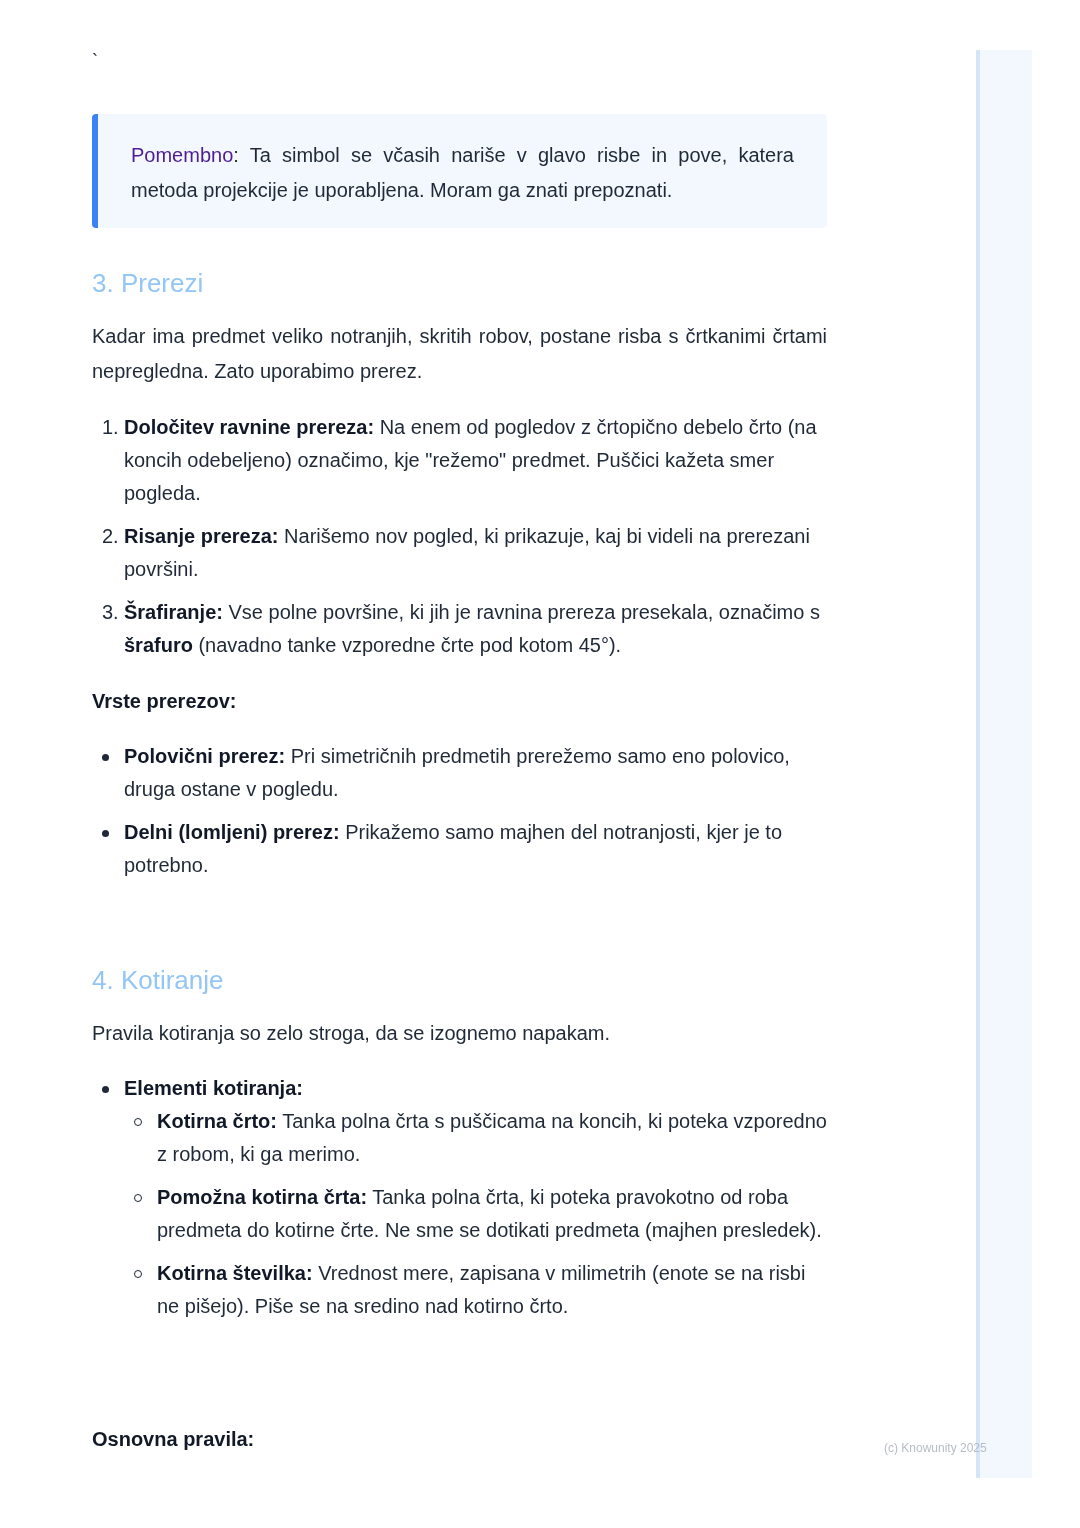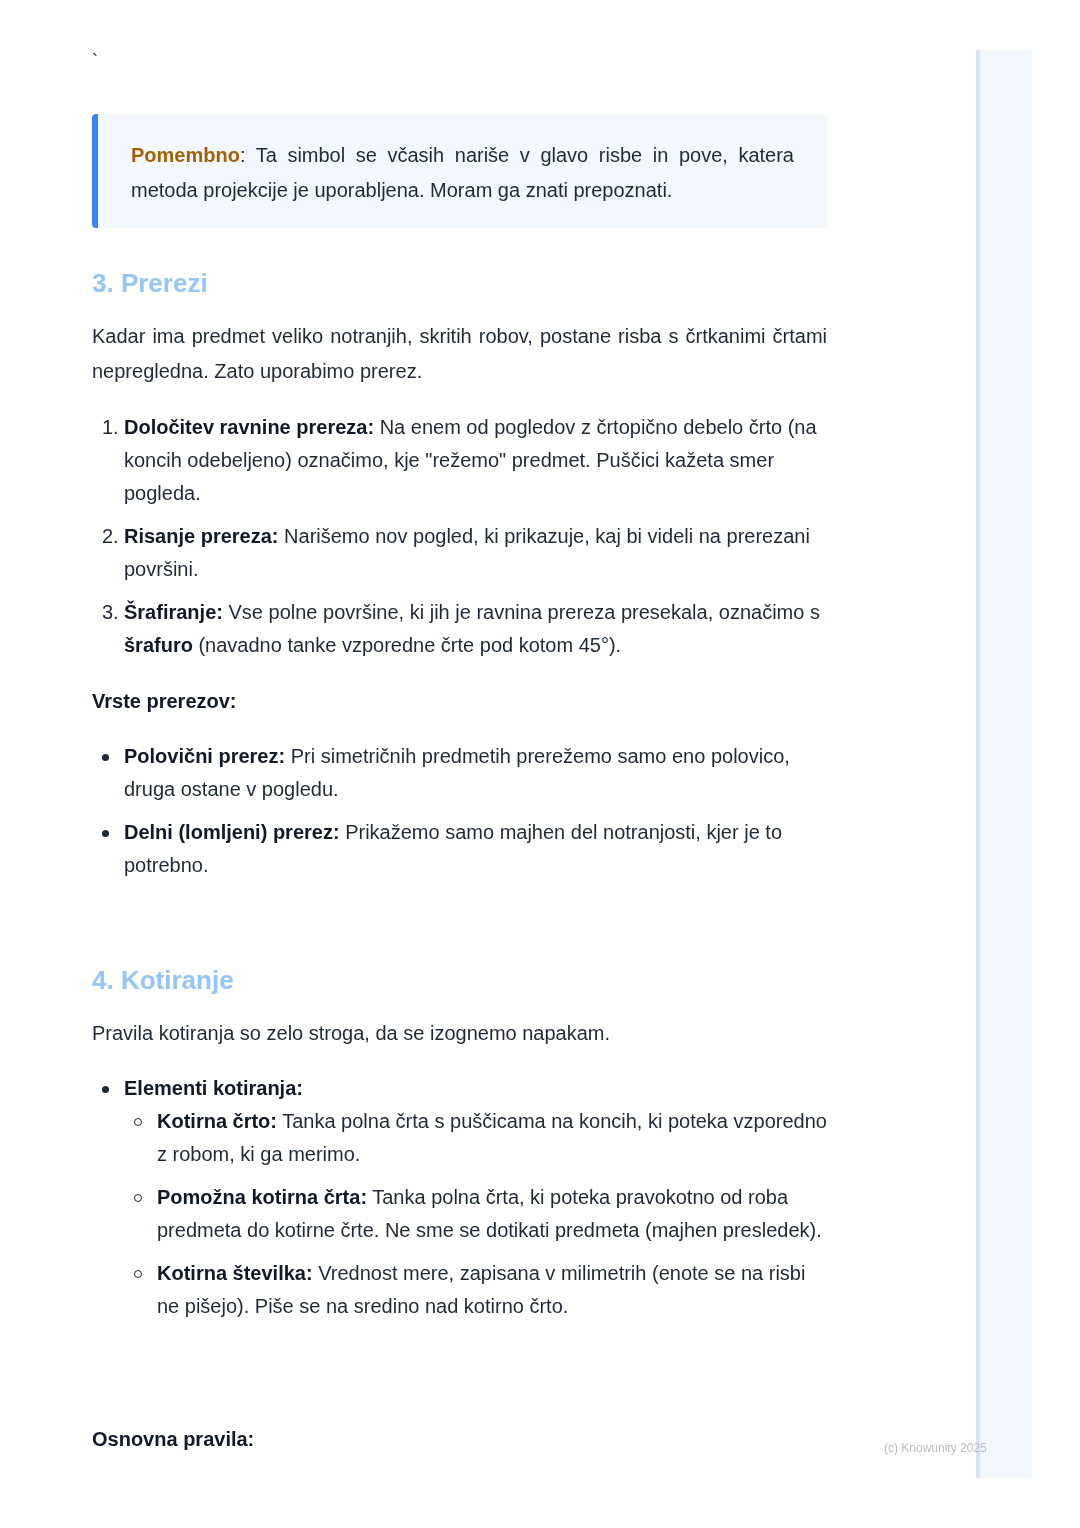--- a/index.html
+++ b/index.html
@@ -39,26 +39,26 @@
       width: 735px;
       height: 114px;
       background: #f3f7fe;
       border-left: 6px solid #3b82f6;
       border-radius: 4px;
       padding: 24px 33px 0 33px;
       line-height: 35px;
       text-align: justify;
       color: #1f2937;
     }
-    .callout b { font-weight: bold; color: #a16207; }
+    .callout b { font-weight: normal; color: #4c1d95; }
     h2 {
       position: absolute;
       left: 92px;
       font-size: 26px;
-      font-weight: bold;
+      font-weight: normal;
       color: #93c5f5;
       line-height: 30px;
     }
     .para {
       position: absolute;
       left: 92px;
       width: 735px;
       line-height: 35px;
       text-align: justify;
     }

